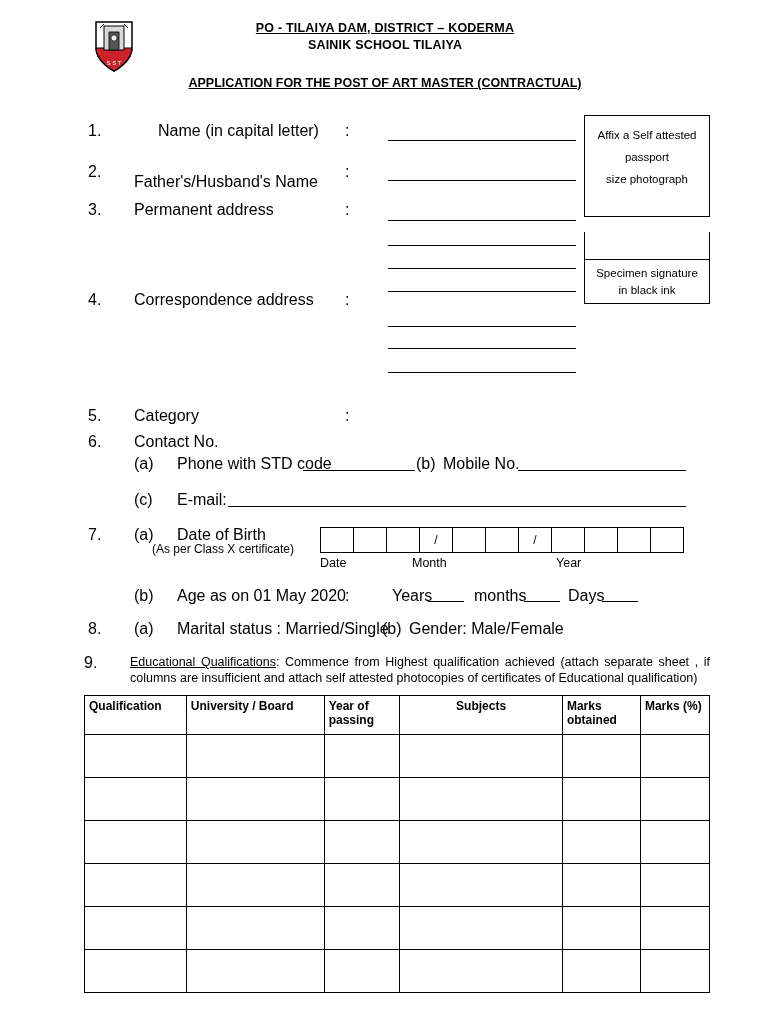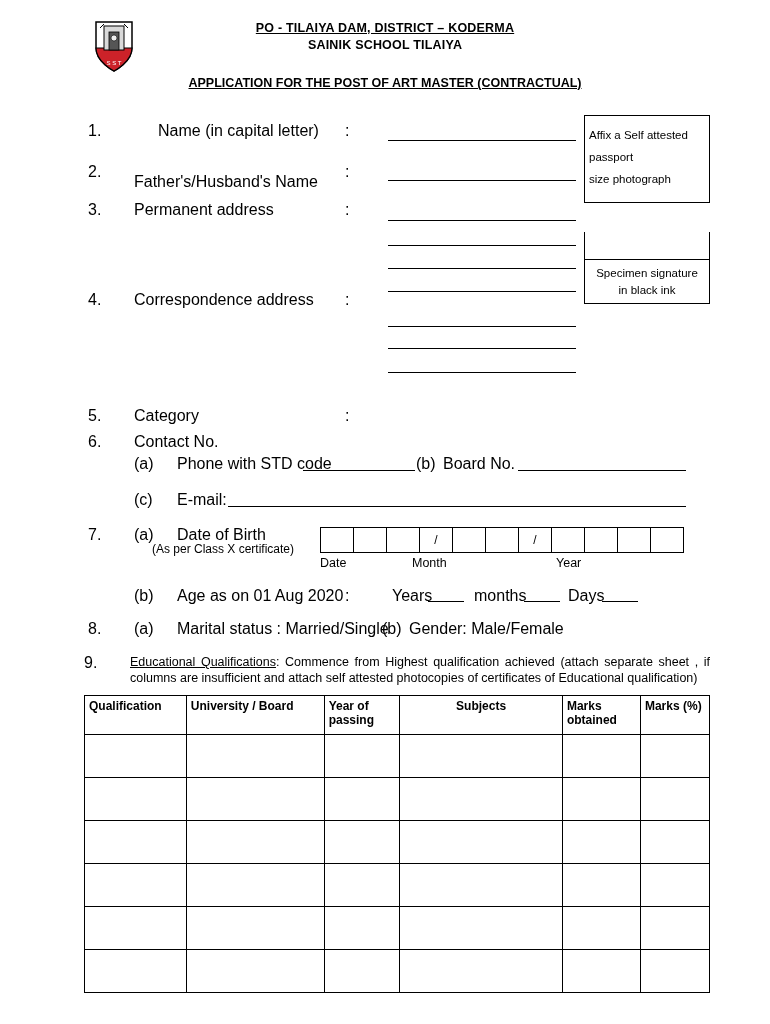--- a/index.html
+++ b/index.html
@@ -65,24 +65,25 @@
     border-bottom: 1px solid #000;
     height: 0;
   }
 
   
   .photo-box {
     position: absolute;
     left: 584px;
     top: 115px;
     width: 126px;
-    height: 88px;
+    height: 102px;
     border: 1px solid #000;
     box-sizing: border-box;
     font-size: 11.5px;
+    text-align: center;
     line-height: 22px;
     padding-top: 8px;
   }
   .photo-box div { padding: 0 4px; }
   .sign-box {
     position: absolute;
     left: 584px;
     top: 232px;
     width: 126px;
     height: 28px;
@@ -223,21 +224,21 @@
   <div class="abs" style="left:134px; top:407px;">Category</div>
   <div class="abs" style="left:345px; top:407px;">:</div>
 
   <div class="abs" style="left:88px; top:433px;">6.</div>
   <div class="abs" style="left:134px; top:433px;">Contact No.</div>
 
   <div class="abs" style="left:134px; top:455px;">(a)</div>
   <div class="abs" style="left:177px; top:455px;">Phone with STD code</div>
   <div class="ul-line" style="left:303px; top:470px; width:112px;"></div>
   <div class="abs" style="left:416px; top:455px;">(b)</div>
-  <div class="abs" style="left:443px; top:455px;">Board No.</div>
+  <div class="abs" style="left:443px; top:455px;">Mobile No.</div>
   <div class="ul-line" style="left:518px; top:470px; width:168px;"></div>
 
   <div class="abs" style="left:134px; top:491px;">(c)</div>
   <div class="abs" style="left:177px; top:491px;">E-mail:</div>
   <div class="ul-line" style="left:228px; top:506px; width:458px;"></div>
 
   <div class="abs" style="left:88px; top:526px;">7.</div>
   <div class="abs" style="left:134px; top:526px;">(a)</div>
   <div class="abs" style="left:177px; top:526px;">Date of Birth</div>
   <div class="abs small" style="left:152px; top:542px;">(As per Class X certificate)</div>
@@ -257,21 +258,21 @@
       <td></td>
       <td></td>
     </tr>
   </tbody>
     </table>
   <div class="dob-legend" style="left:320px;">Date</div>
   <div class="dob-legend" style="left:412px;">Month</div>
   <div class="dob-legend" style="left:556px;">Year</div>
 
   <div class="abs" style="left:134px; top:587px;">(b)</div>
-  <div class="abs" style="left:177px; top:587px;">Age as on 01 Aug 2020</div>
+  <div class="abs" style="left:177px; top:587px;">Age as on 01 May 2020</div>
   <div class="abs" style="left:345px; top:587px;">:</div>
   <div class="abs" style="left:392px; top:587px;">Years</div>
   <div class="ul-line" style="left:428px; top:601px; width:36px;"></div>
   <div class="abs" style="left:474px; top:587px;text-align:right;">months</div>
   <div class="ul-line" style="left:524px; top:601px; width:36px;"></div>
   <div class="abs" style="left:568px; top:587px;">Days</div>
   <div class="ul-line" style="left:602px; top:601px; width:36px;"></div>
 
   <div class="abs" style="left:88px; top:620px;">8.</div>
   <div class="abs" style="left:134px; top:620px;">(a)</div>

